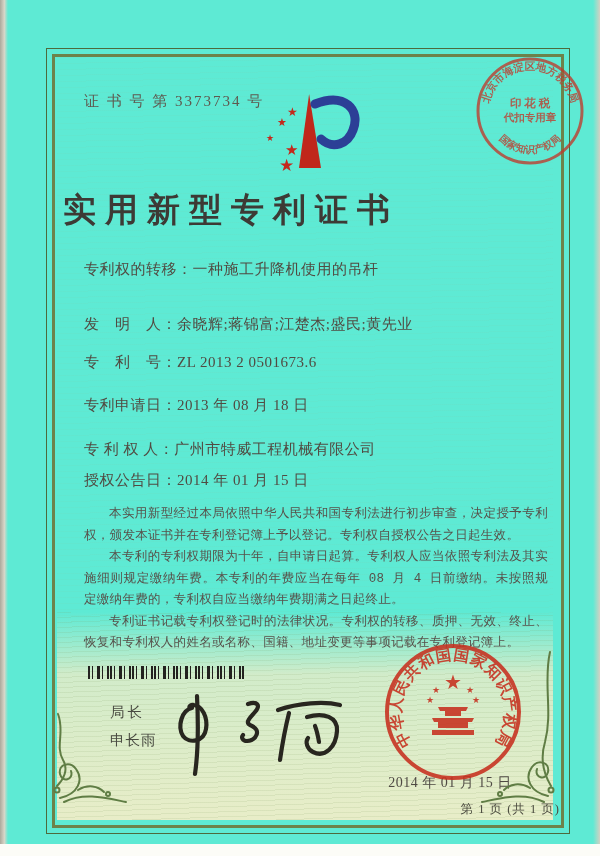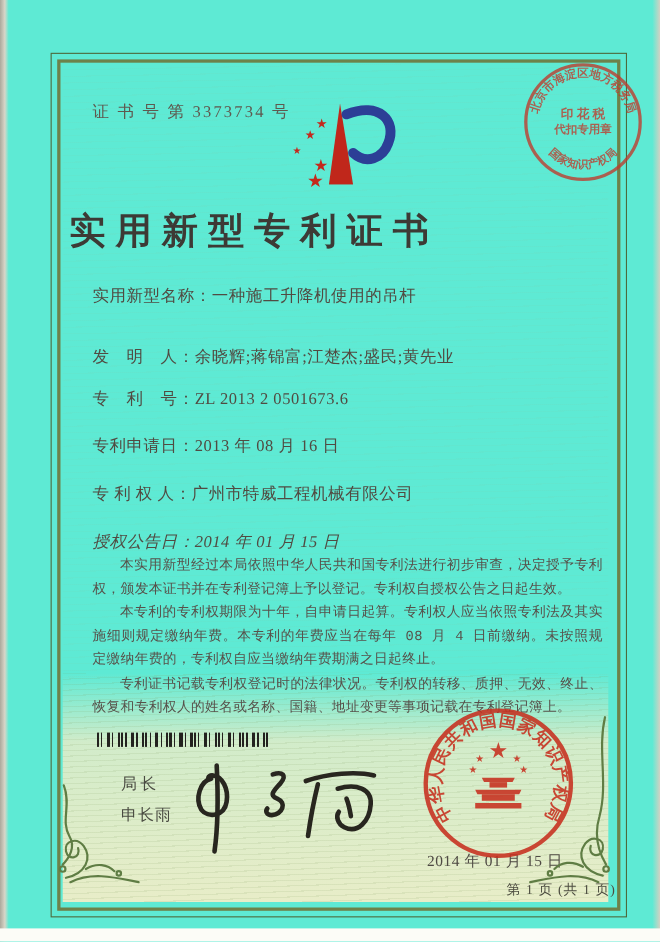--- a/index.html
+++ b/index.html
@@ -33,21 +33,21 @@
   .st4{left:33px;top:57px;font-size:15px;}
   .st5{left:27px;top:71px;font-size:17px;}
   .wedge{position:absolute;left:47px;top:8px;width:22px;height:74px;background:#c0271b;
     clip-path:polygon(46% 0,100% 100%,0 100%);}
   .pcurve{position:absolute;left:55px;top:6px;}
   
   .title{position:absolute;left:54px;top:188px;width:506px;text-align:left;
     font-size:33px;font-weight:700;letter-spacing:9px;text-indent:9px;color:#3d3a35;}
   
   .field{position:absolute;left:84px;width:470px;font-size:15px;color:#514b42;letter-spacing:.5px;}
-  .f0{top:260px;} .f1{top:315px;} .f2{top:353px;} .f3{top:396px;} .f4{top:440px;} .f5{top:483px;font-style:italic;}
+  .f0{top:260px;} .f1{top:315px;} .f2{top:353px;} .f3{top:396px;} .f4{top:440px;} .f5{top:471px;}
   
   .paras{position:absolute;left:84px;top:504px;width:464px;font-size:12.5px;line-height:21.5px;
     color:#57514a;text-align:justify;letter-spacing:.3px;}
   .paras p{margin:0;text-indent:2em;font-family:Liberation Mono, monospace;}
   
   .barcode{position:absolute;left:88px;top:666px;width:158px;height:13px;
     background:repeating-linear-gradient(90deg,
       #23221f 0 2px,transparent 2px 4px,#23221f 4px 5px,transparent 5px 9px,
       #23221f 9px 12px,transparent 12px 14px,#23221f 14px 15px,transparent 15px 19px,
       #23221f 19px 21px,transparent 21px 22px);}
@@ -103,24 +103,24 @@
     </text>
     <text x="56" y="52" font-size="11.5" fill="#c03a2c" font-weight="bold" text-anchor="middle">印 花 税</text>
     <text x="56" y="66" font-size="10.5" fill="#c03a2c" font-weight="bold" text-anchor="middle">代扣专用章</text>
     <text font-size="10" fill="#c03a2c" font-weight="bold">
       <textPath href="#tsBot" startOffset="50%" text-anchor="middle">国家知识产权局</textPath>
     </text>
   </svg>
 
   <div class="title">实用新型专利证书</div>
 
-  <div class="field f0"><span>实用新型名称：</span><span>一种施工升降机使用的吊杆</span></div>
+  <div class="field f0"><span>专利权的转移：</span><span>一种施工升降机使用的吊杆</span></div>
   <div class="field f1"><span>发　明　人：</span><span>余晓辉;蒋锦富;江楚杰;盛民;黄先业</span></div>
   <div class="field f2"><span>专　利　号：</span><span>ZL 2013 2 0501673.6</span></div>
-  <div class="field f3"><span>专利申请日：</span><span>2013 年 08 月 16 日</span></div>
+  <div class="field f3"><span>专利申请日：</span><span>2013 年 08 月 18 日</span></div>
   <div class="field f4"><span>专 利 权 人：</span><span>广州市特威工程机械有限公司</span></div>
   <div class="field f5"><span>授权公告日：</span><span>2014 年 01 月 15 日</span></div>
 
   <div class="paras">
     <p>本实用新型经过本局依照中华人民共和国专利法进行初步审查，决定授予专利权，颁发本证书并在专利登记簿上予以登记。专利权自授权公告之日起生效。</p>
     <p>本专利的专利权期限为十年，自申请日起算。专利权人应当依照专利法及其实施细则规定缴纳年费。本专利的年费应当在每年 08 月 4 日前缴纳。未按照规定缴纳年费的，专利权自应当缴纳年费期满之日起终止。</p>
     <p>专利证书记载专利权登记时的法律状况。专利权的转移、质押、无效、终止、恢复和专利权人的姓名或名称、国籍、地址变更等事项记载在专利登记簿上。</p>
   </div>
 
   <div class="barcode"></div>

